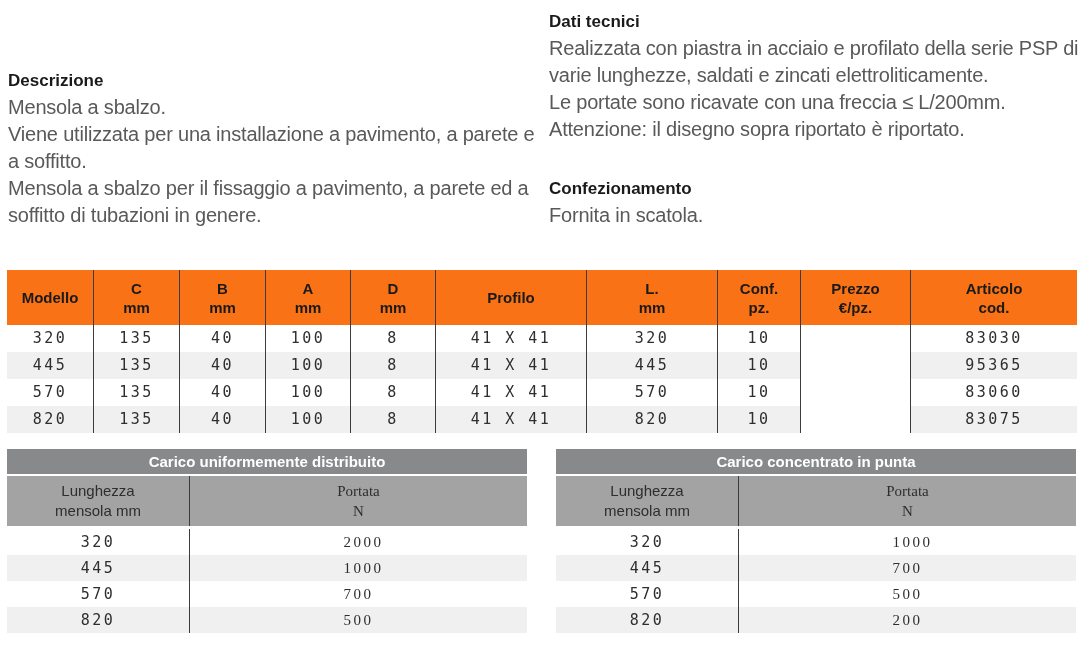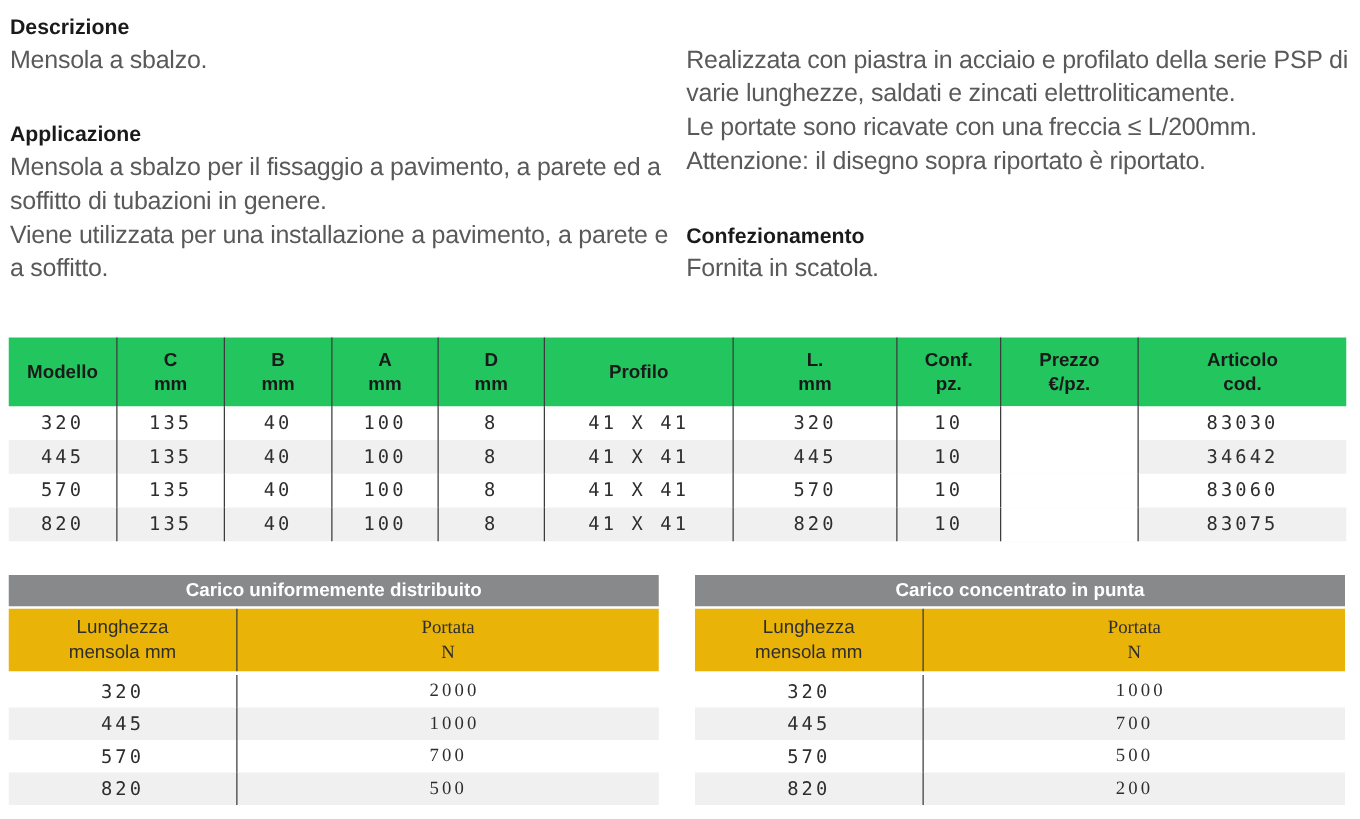--- a/index.html
+++ b/index.html
@@ -9,65 +9,65 @@
   
   .textcols{position:absolute;top:8px;left:8px;width:1072px;display:flex;align-items:flex-end;}
   .tcol{width:538px;}
   .tcol.right{margin-left:10px;}
   .sec-title{font-size:17px;font-weight:bold;color:#1a1a1a;line-height:27px;}
   .sec-body{font-size:20px;color:#595959;line-height:27px;letter-spacing:-0.2px;}
   .gap33{margin-top:32px;}
 
   
   .main-table{position:absolute;top:270px;left:7px;width:1070px;font-size:15px;}
-  .mt-head{display:flex;height:55px;background:#22c55e;}
+  .mt-head{display:flex;height:55px;background:#f97316;}
   .mt-hcell{box-sizing:border-box;display:flex;flex-direction:column;justify-content:center;
             align-items:center;font-weight:bold;color:#1a1a1a;line-height:19px;text-align:center;}
   .mt-hcell + .mt-hcell{border-left:1px solid #3c3c3c;}
   .h2:empty{display:none;}
   .mt-row{display:flex;height:27px;}
   .mt-body .mt-row:nth-child(even){background:#f0f0f1;}
   .mt-cell{box-sizing:border-box;height:27px;line-height:27px;text-align:center;
            font-family:"DejaVu Sans Mono",monospace;font-size:15px;letter-spacing:2.5px;color:#2e2e2e;}
   .mt-cell + .mt-cell{border-left:1px solid #3c3c3c;}
   .mt-cell.prezzo{background:#ffffff;}
   .c0{width:86px;} .c1{width:86px;} .c2{width:86px;} .c3{width:85px;} .c4{width:85px;}
   .c5{width:151px;} .c6{width:131px;} .c7{width:83px;} .c8{width:110px;} .c9{width:167px;}
 
   
-  .load-table{position:absolute;top:460px;width:520px;font-size:15px;}
+  .load-table{position:absolute;top:449px;width:520px;font-size:15px;}
   .load-table.left{left:7px;}
   .load-table.right{left:556px;}
   .lt-title{height:25px;line-height:25px;background:#87898b;color:#ffffff;
             font-weight:bold;text-align:center;margin-bottom:2px;}
-  .lt-head{display:flex;height:50px;background:#eab308;margin-bottom:3px;}
+  .lt-head{display:flex;height:50px;background:#a3a3a3;margin-bottom:3px;}
   .lt-hcell{box-sizing:border-box;display:flex;flex-direction:column;justify-content:center;
             align-items:center;line-height:20px;color:#2e2e2e;text-align:center;}
   .lt-row{display:flex;height:26px;}
   .lt-body .lt-row:nth-child(even){background:#f0f0f1;}
   .lt-cell{box-sizing:border-box;height:26px;line-height:26px;text-align:center;
            font-family:"DejaVu Sans Mono",monospace;font-size:15px;letter-spacing:2.5px;color:#2e2e2e;}
   .w1{width:35%;} .w2{width:65%;font-family:Liberation Serif, serif;}
   .lt-hcell.w2,.lt-cell.w2{border-left:1px solid #3c3c3c;}
   .num4{display:inline-block;width:4ch;text-align:right;}
 </style>
 </head>
 <body>
 
 <div class="page">
 
   <div class="textcols">
     <div class="tcol">
       <div class="sec-title">Descrizione</div>
       <div class="sec-body">Mensola a sbalzo.</div>
-      <div class="sec-title gap33">Applicazione</div>
+      <div class="sec-body">Viene utilizzata per una installazione a pavimento, a parete e a soffitto.</div>
       <div class="sec-body">Mensola a sbalzo per il fissaggio a pavimento, a parete ed a soffitto di tubazioni in genere.</div>
-      <div class="sec-body">Viene utilizzata per una installazione a pavimento, a parete e a soffitto.</div>
     </div>
     <div class="tcol right">
+      <div class="sec-title">Dati tecnici</div>
       <div class="sec-body">Realizzata con piastra in acciaio e profilato della serie PSP di varie lunghezze, saldati e zincati elettroliticamente.</div>
       <div class="sec-body">Le portate sono ricavate con una freccia ≤ L/200mm.</div>
       <div class="sec-body">Attenzione: il disegno sopra riportato è riportato.</div>
       <div class="sec-title gap33">Confezionamento</div>
       <div class="sec-body">Fornita in scatola.</div>
     </div>
   </div>
 
   <div class="main-table">
     <div class="mt-head">
@@ -126,21 +126,21 @@
       <div class="mt-row">
         <div class="mt-cell c0">445</div>
         <div class="mt-cell c1">135</div>
         <div class="mt-cell c2">40</div>
         <div class="mt-cell c3">100</div>
         <div class="mt-cell c4">8</div>
         <div class="mt-cell c5">41 X 41</div>
         <div class="mt-cell c6">445</div>
         <div class="mt-cell c7">10</div>
         <div class="mt-cell c8 prezzo"></div>
-        <div class="mt-cell c9">34642</div>
+        <div class="mt-cell c9">95365</div>
       </div>
       <div class="mt-row">
         <div class="mt-cell c0">570</div>
         <div class="mt-cell c1">135</div>
         <div class="mt-cell c2">40</div>
         <div class="mt-cell c3">100</div>
         <div class="mt-cell c4">8</div>
         <div class="mt-cell c5">41 X 41</div>
         <div class="mt-cell c6">570</div>
         <div class="mt-cell c7">10</div>

